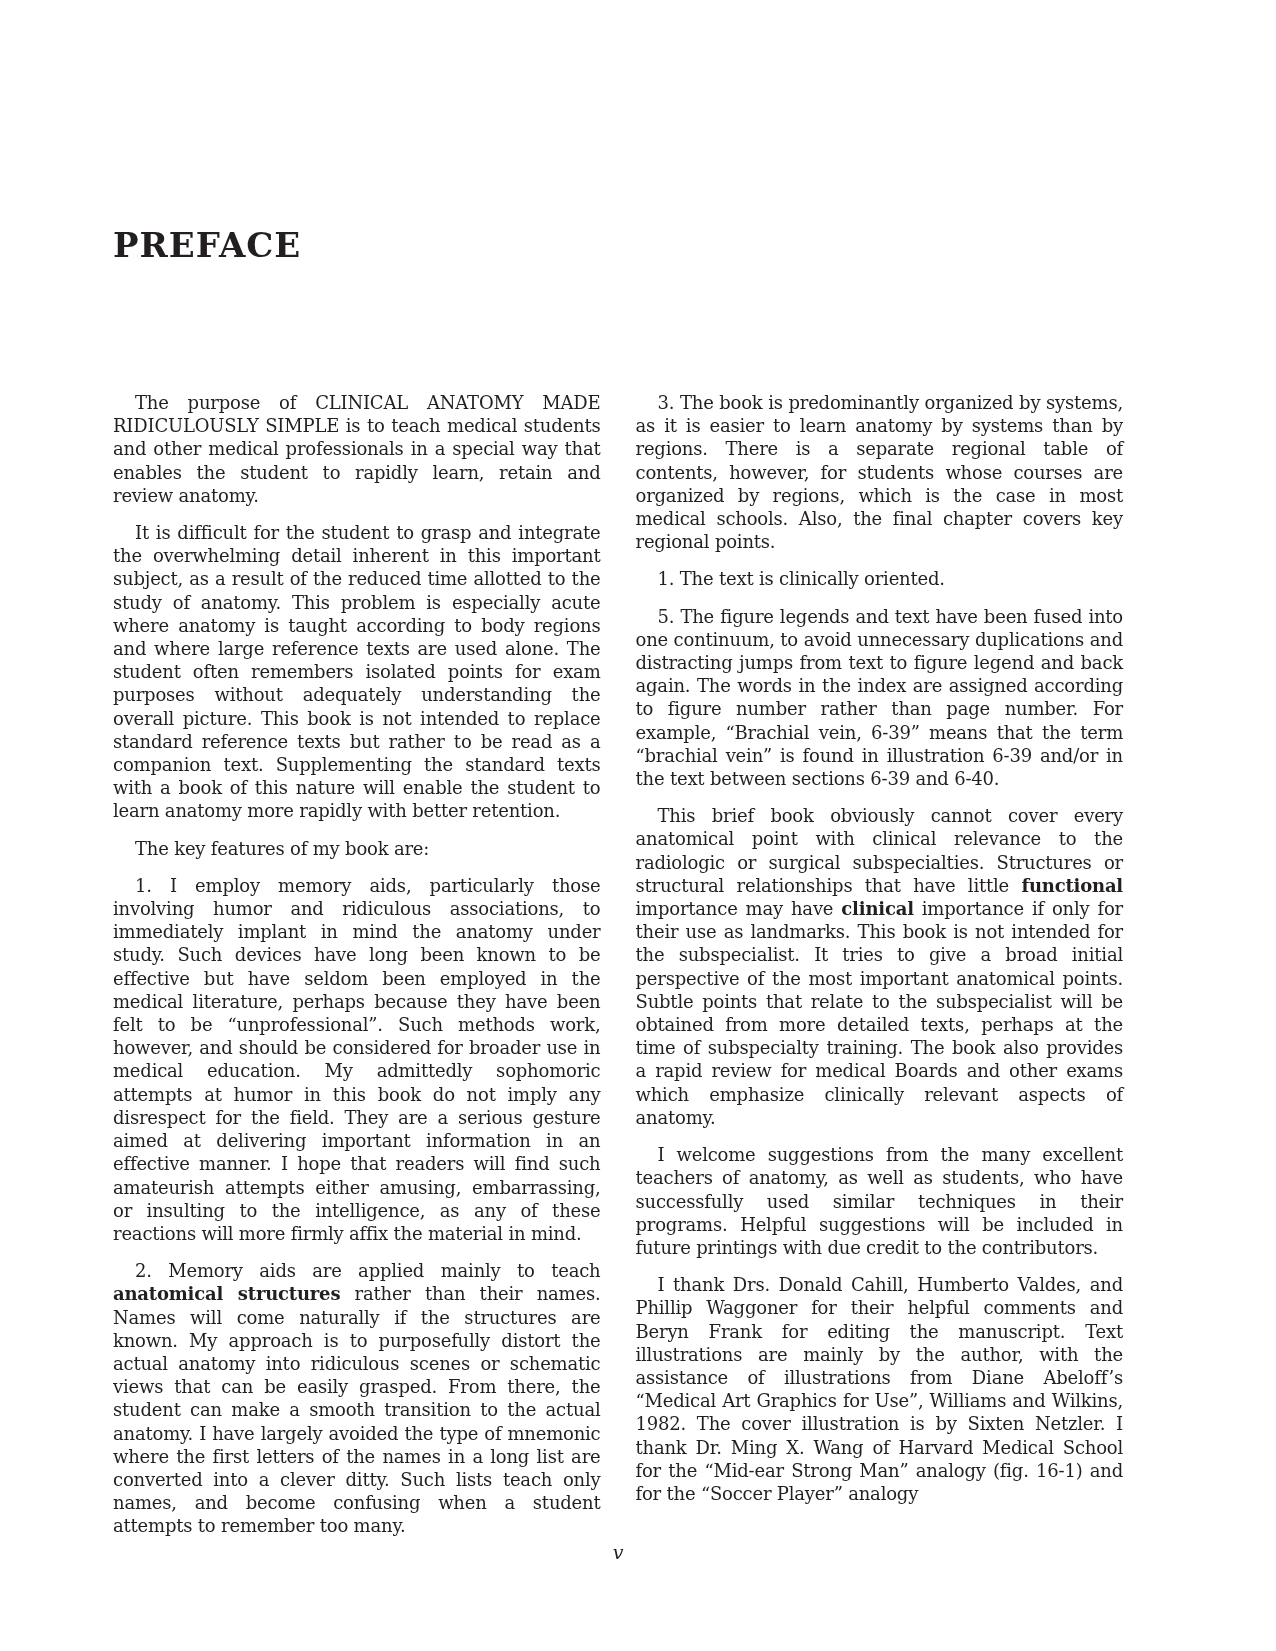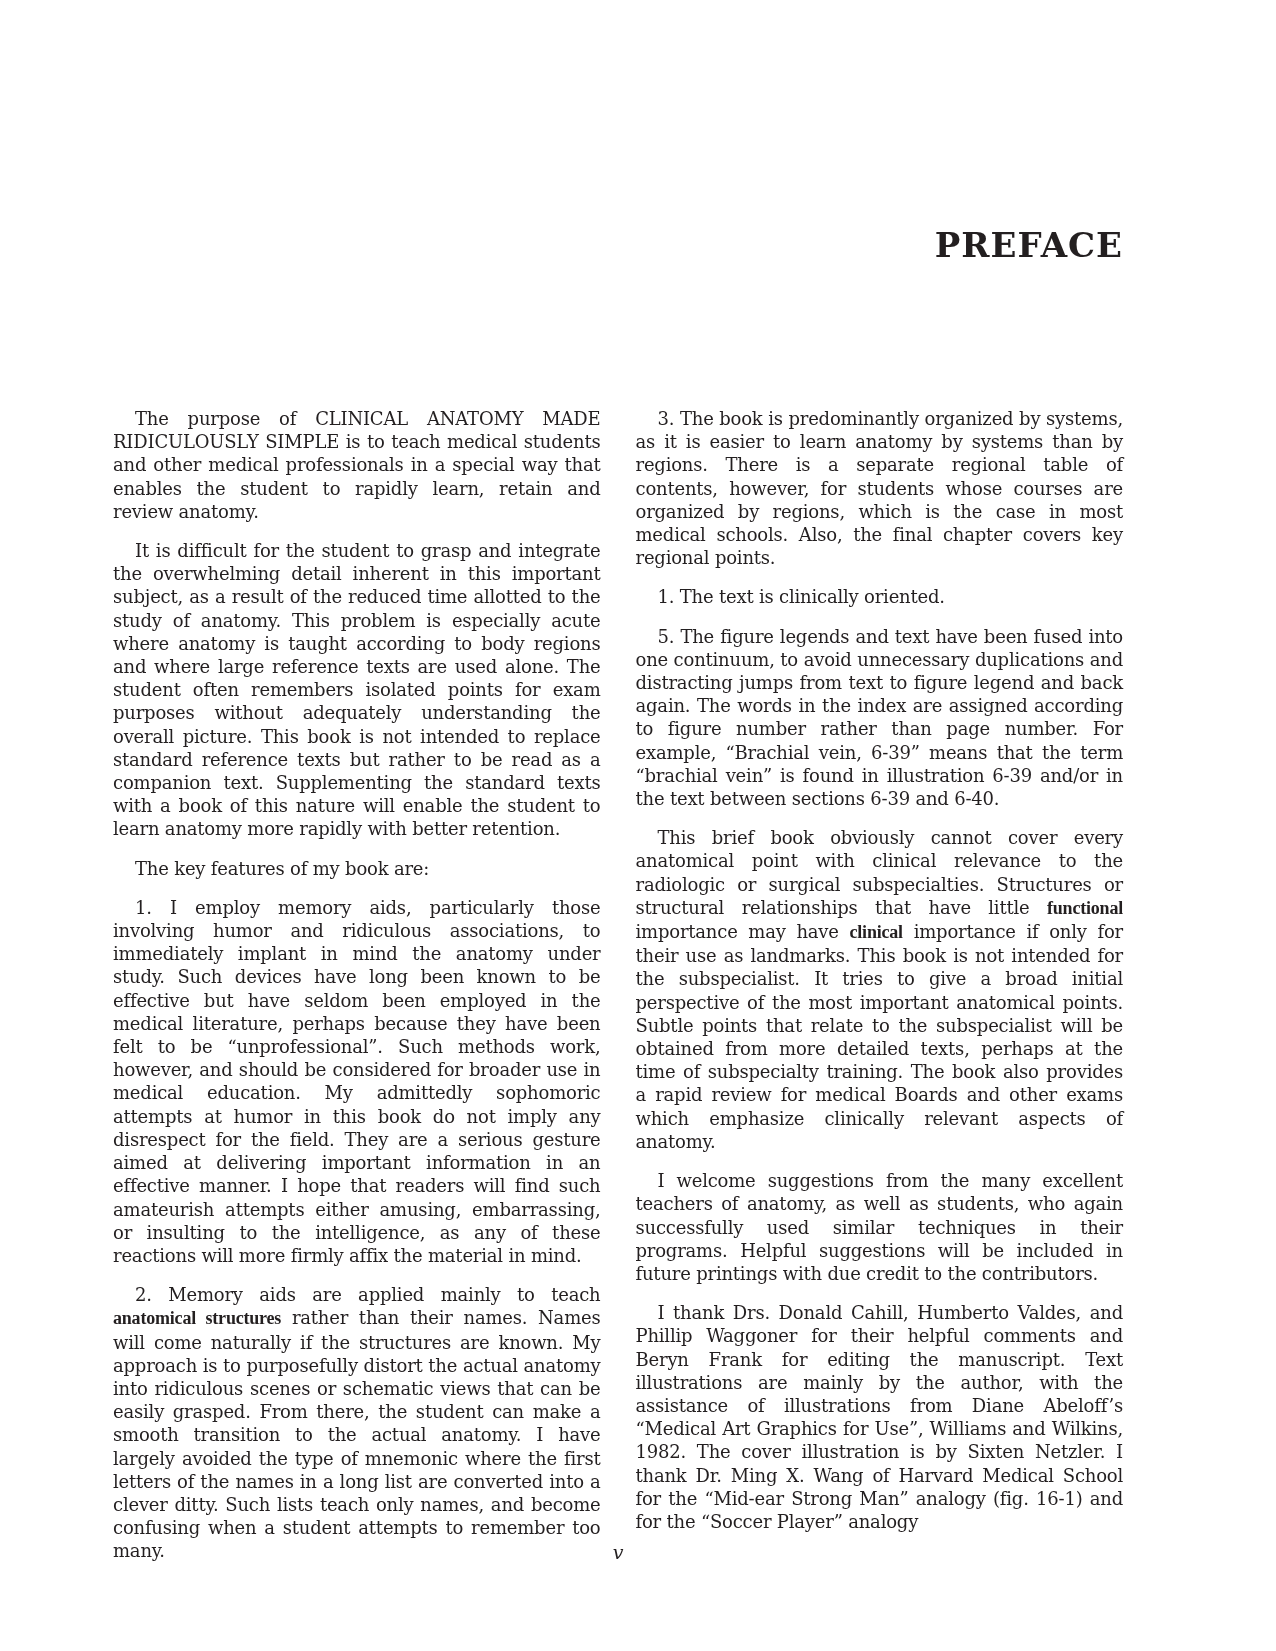--- a/index.html
+++ b/index.html
@@ -15,21 +15,21 @@
     color: #231f20;
     font-family: "DejaVu Serif", serif;
     overflow: hidden;
   }
   .title {
     position: absolute;
     top: 226px;
     left: 113px;
     width: 1010px;
     margin: 0;
-    text-align: right;
+    text-align: left;
     font-size: 34px;
     font-weight: bold;
     letter-spacing: 1px;
     line-height: 1.15;
   }
   .columns {
     position: absolute;
     top: 391px;
     left: 113px;
     width: 1010px;
@@ -38,29 +38,28 @@
   }
   .column {
     flex: 1 1 0;
     min-width: 0;
     text-align: justify;
     font-size: 18px;
     line-height: 23.2px;
     letter-spacing: -0.2px;
   }
   .column p {
-    margin: 16px 0 14px 0;
+    margin: 0 0 14px 0;
     text-indent: 22px;
   }
   .column p:last-child {
     margin-bottom: 0;
   }
   .column strong {
     font-weight: bold;
-    font-family: Liberation Serif, serif;
   }
   .folio {
     position: absolute;
     top: 1541px;
     left: 113px;
     width: 1010px;
     text-align: center;
     font-style: italic;
     font-size: 19px;
     line-height: 1.2;
@@ -78,19 +77,19 @@
         <p><span>It is difficult for the student to grasp and integrate the overwhelming detail inherent in this important subject, as a result of the reduced time allotted to the study of anatomy. This problem is especially acute where anatomy is taught according to body regions and where large reference texts are used alone. The student often remembers isolated points for exam purposes without adequately understanding the overall picture. This book is not intended to replace standard reference texts but rather to be read as a companion text. Supplementing the standard texts with a book of this nature will enable the student to learn anatomy more rapidly with better retention.</span></p>
         <p><span>The key features of my book are:</span></p>
         <p><span>1. I employ memory aids, particularly those involving humor and ridiculous associations, to immediately implant in mind the anatomy under study. Such devices have long been known to be effective but have seldom been employed in the medical literature, perhaps because they have been felt to be “unprofessional”. Such methods work, however, and should be considered for broader use in medical education. My admittedly sophomoric attempts at humor in this book do not imply any disrespect for the field. They are a serious gesture aimed at delivering important information in an effective manner. I hope that readers will find such amateurish attempts either amusing, embarrassing, or insulting to the intelligence, as any of these reactions will more firmly affix the material in mind.</span></p>
         <p><span>2. Memory aids are applied mainly to teach </span><strong>anatomical structures</strong><span> rather than their names. Names will come naturally if the structures are known. My approach is to purposefully distort the actual anatomy into ridiculous scenes or schematic views that can be easily grasped. From there, the student can make a smooth transition to the actual anatomy. I have largely avoided the type of mnemonic where the first letters of the names in a long list are converted into a clever ditty. Such lists teach only names, and become confusing when a student attempts to remember too many.</span></p>
       </div>
     <div class="column">
         <p><span>3. The book is predominantly organized by systems, as it is easier to learn anatomy by systems than by regions. There is a separate regional table of contents, however, for students whose courses are organized by regions, which is the case in most medical schools. Also, the final chapter covers key regional points.</span></p>
         <p><span>1. The text is clinically oriented.</span></p>
         <p><span>5. The figure legends and text have been fused into one continuum, to avoid unnecessary duplications and distracting jumps from text to figure legend and back again. The words in the index are assigned according to figure number rather than page number. For example, “Brachial vein, 6-39” means that the term “brachial vein” is found in illustration 6-39 and/or in the text between sections 6-39 and 6-40.</span></p>
         <p><span>This brief book obviously cannot cover every anatomical point with clinical relevance to the radiologic or surgical subspecialties. Structures or structural relationships that have little </span><strong>functional</strong><span> importance may have </span><strong>clinical</strong><span> importance if only for their use as landmarks. This book is not intended for the subspecialist. It tries to give a broad initial perspective of the most important anatomical points. Subtle points that relate to the subspecialist will be obtained from more detailed texts, perhaps at the time of subspecialty training. The book also provides a rapid review for medical Boards and other exams which emphasize clinically relevant aspects of anatomy.</span></p>
-        <p><span>I welcome suggestions from the many excellent teachers of anatomy, as well as students, who again successfully used similar techniques in their programs. Helpful suggestions will be included in future printings with due credit to the contributors.</span></p>
+        <p><span>I welcome suggestions from the many excellent teachers of anatomy, as well as students, who have successfully used similar techniques in their programs. Helpful suggestions will be included in future printings with due credit to the contributors.</span></p>
         <p><span>I thank Drs. Donald Cahill, Humberto Valdes, and Phillip Waggoner for their helpful comments and Beryn Frank for editing the manuscript. Text illustrations are mainly by the author, with the assistance of illustrations from Diane Abeloff’s “Medical Art Graphics for Use”, Williams and Wilkins, 1982. The cover illustration is by Sixten Netzler. I thank Dr. Ming X. Wang of Harvard Medical School for the “Mid-ear Strong Man” analogy (fig. 16-1) and for the “Soccer Player” analogy</span></p>
       </div>
   </div>
 
   <div class="folio">v</div>
 </div>
 
 </body></html>

